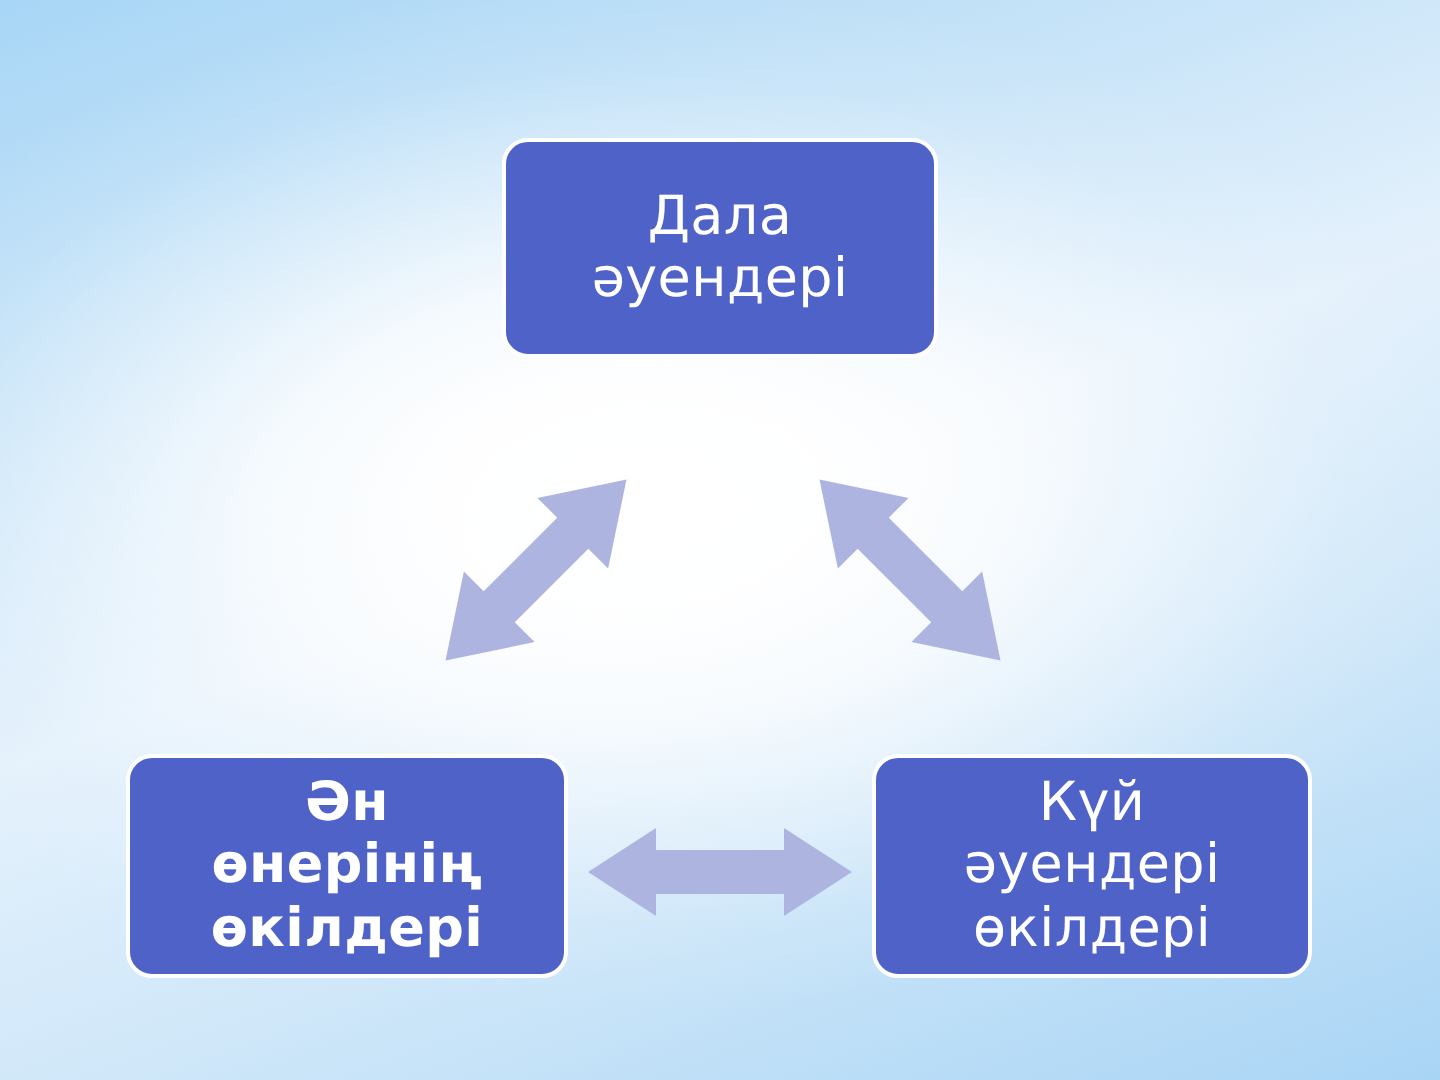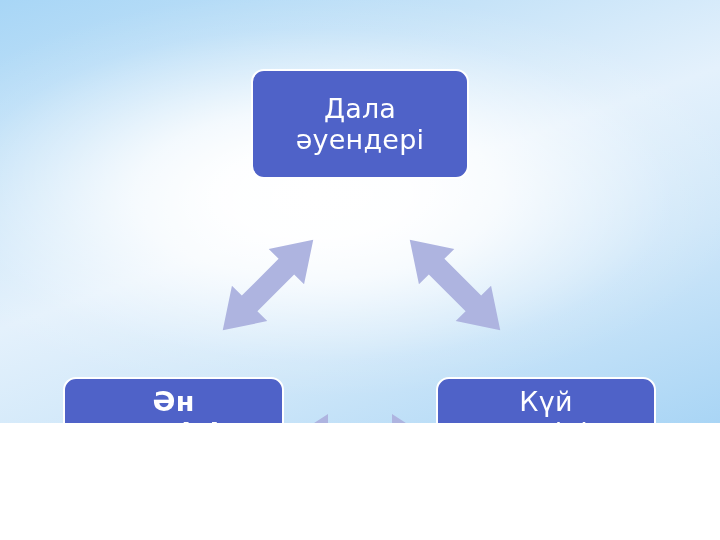--- a/index.html
+++ b/index.html
@@ -10,21 +10,21 @@
     overflow: hidden;
   }
 
   body {
     font-family: "DejaVu Sans", "Liberation Sans", sans-serif;
   }
 
   #slide {
     position: relative;
     width: 720px;
-    height: 423px;
+    height: 540px;
     overflow: hidden;
     
     background-color: #bfe0f7;
     background-image:
       radial-gradient(ellipse 60% 48% at 44% 46%,
          rgba(255,255,255,1) 0%,
          rgba(255,255,255,0.97) 22%,
          rgba(255,255,255,0.78) 42%,
          rgba(255,255,255,0.42) 62%,
          rgba(255,255,255,0.10) 82%,
@@ -109,21 +109,21 @@
 <div id="slide">
 
   <div class="node" id="node-top">Дала
 әуендері</div>
 
   <div class="node" id="node-left">Ән
 өнерінің
 өкілдері</div>
 
   <div class="node" id="node-right">Күй
-өнерінің
+әуендері
 өкілдері</div>
 
   <div class="arrow" id="arrow-top-left">
     <svg viewBox="0 0 130 140" width="130" height="140" aria-hidden="true">
       <g transform="rotate(-135 65 70)">
         <path d="M 65 6
                  L 90 44
                  L 76 44
                  L 76 96
                  L 90 96

